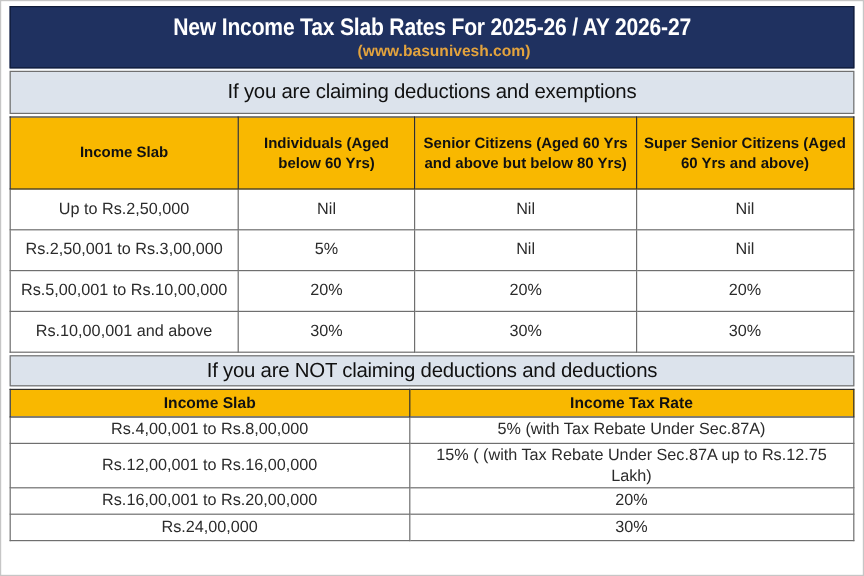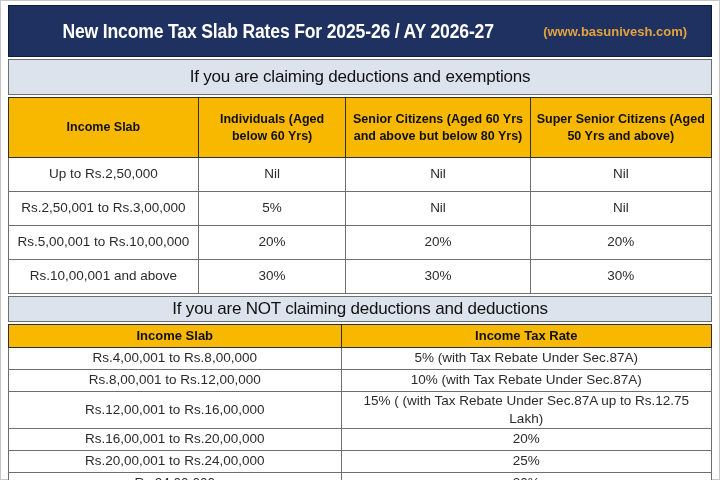--- a/index.html
+++ b/index.html
@@ -15,21 +15,21 @@
     background:#ffffff;
     border:1px solid #c6c6c6;
     padding:4px 7px;
   }
   
   .title-bar{
     box-sizing:border-box;
     height:52px;
     background:var(--navy,#1F3160);
     border:1px solid #101c3a;
-    display:flex;flex-direction:row;align-items:center;justify-content:center;
+    display:flex;flex-direction:column;align-items:center;justify-content:center;
   }
   .title-text{
     color:#ffffff;
     font-size:20px;font-weight:bold;
     letter-spacing:-0.2px;
     transform:scaleX(0.88);
     transform-origin:center;
     white-space:nowrap;
     line-height:1.1;
   }
@@ -102,21 +102,21 @@
       <col style="width:27%">
         <col style="width:21%">
         <col style="width:26.2%">
         <col style="width:25.8%">
     </colgroup>
     <thead>
         <tr>
           <th>Income Slab</th>
           <th>Individuals (Aged below 60 Yrs)</th>
           <th>Senior Citizens (Aged 60 Yrs and above but below 80 Yrs)</th>
-          <th>Super Senior Citizens (Aged 50 Yrs and above)</th>
+          <th>Super Senior Citizens (Aged 60 Yrs and above)</th>
         </tr>
       </thead>
     <tbody>
         <tr>
           <td>Up to Rs.2,50,000</td>
           <td>Nil</td>
           <td>Nil</td>
           <td>Nil</td>
         </tr>
         <tr>
@@ -152,34 +152,26 @@
           <th>Income Slab</th>
           <th>Income Tax Rate</th>
         </tr>
       </thead>
     <tbody>
         <tr>
           <td>Rs.4,00,001 to Rs.8,00,000</td>
           <td>5% (with Tax Rebate Under Sec.87A)</td>
         </tr>
         <tr>
-          <td>Rs.8,00,001 to Rs.12,00,000</td>
-          <td>10% (with Tax Rebate Under Sec.87A)</td>
-        </tr>
-        <tr>
           <td>Rs.12,00,001 to Rs.16,00,000</td>
           <td>15% ( (with Tax Rebate Under Sec.87A up to Rs.12.75 Lakh)</td>
         </tr>
         <tr>
           <td>Rs.16,00,001 to Rs.20,00,000</td>
           <td>20%</td>
-        </tr>
-        <tr>
-          <td>Rs.20,00,001 to Rs.24,00,000</td>
-          <td>25%</td>
         </tr>
         <tr>
           <td>Rs.24,00,000</td>
           <td>30%</td>
         </tr>
       </tbody>
   </table>
 
 </div>
 

